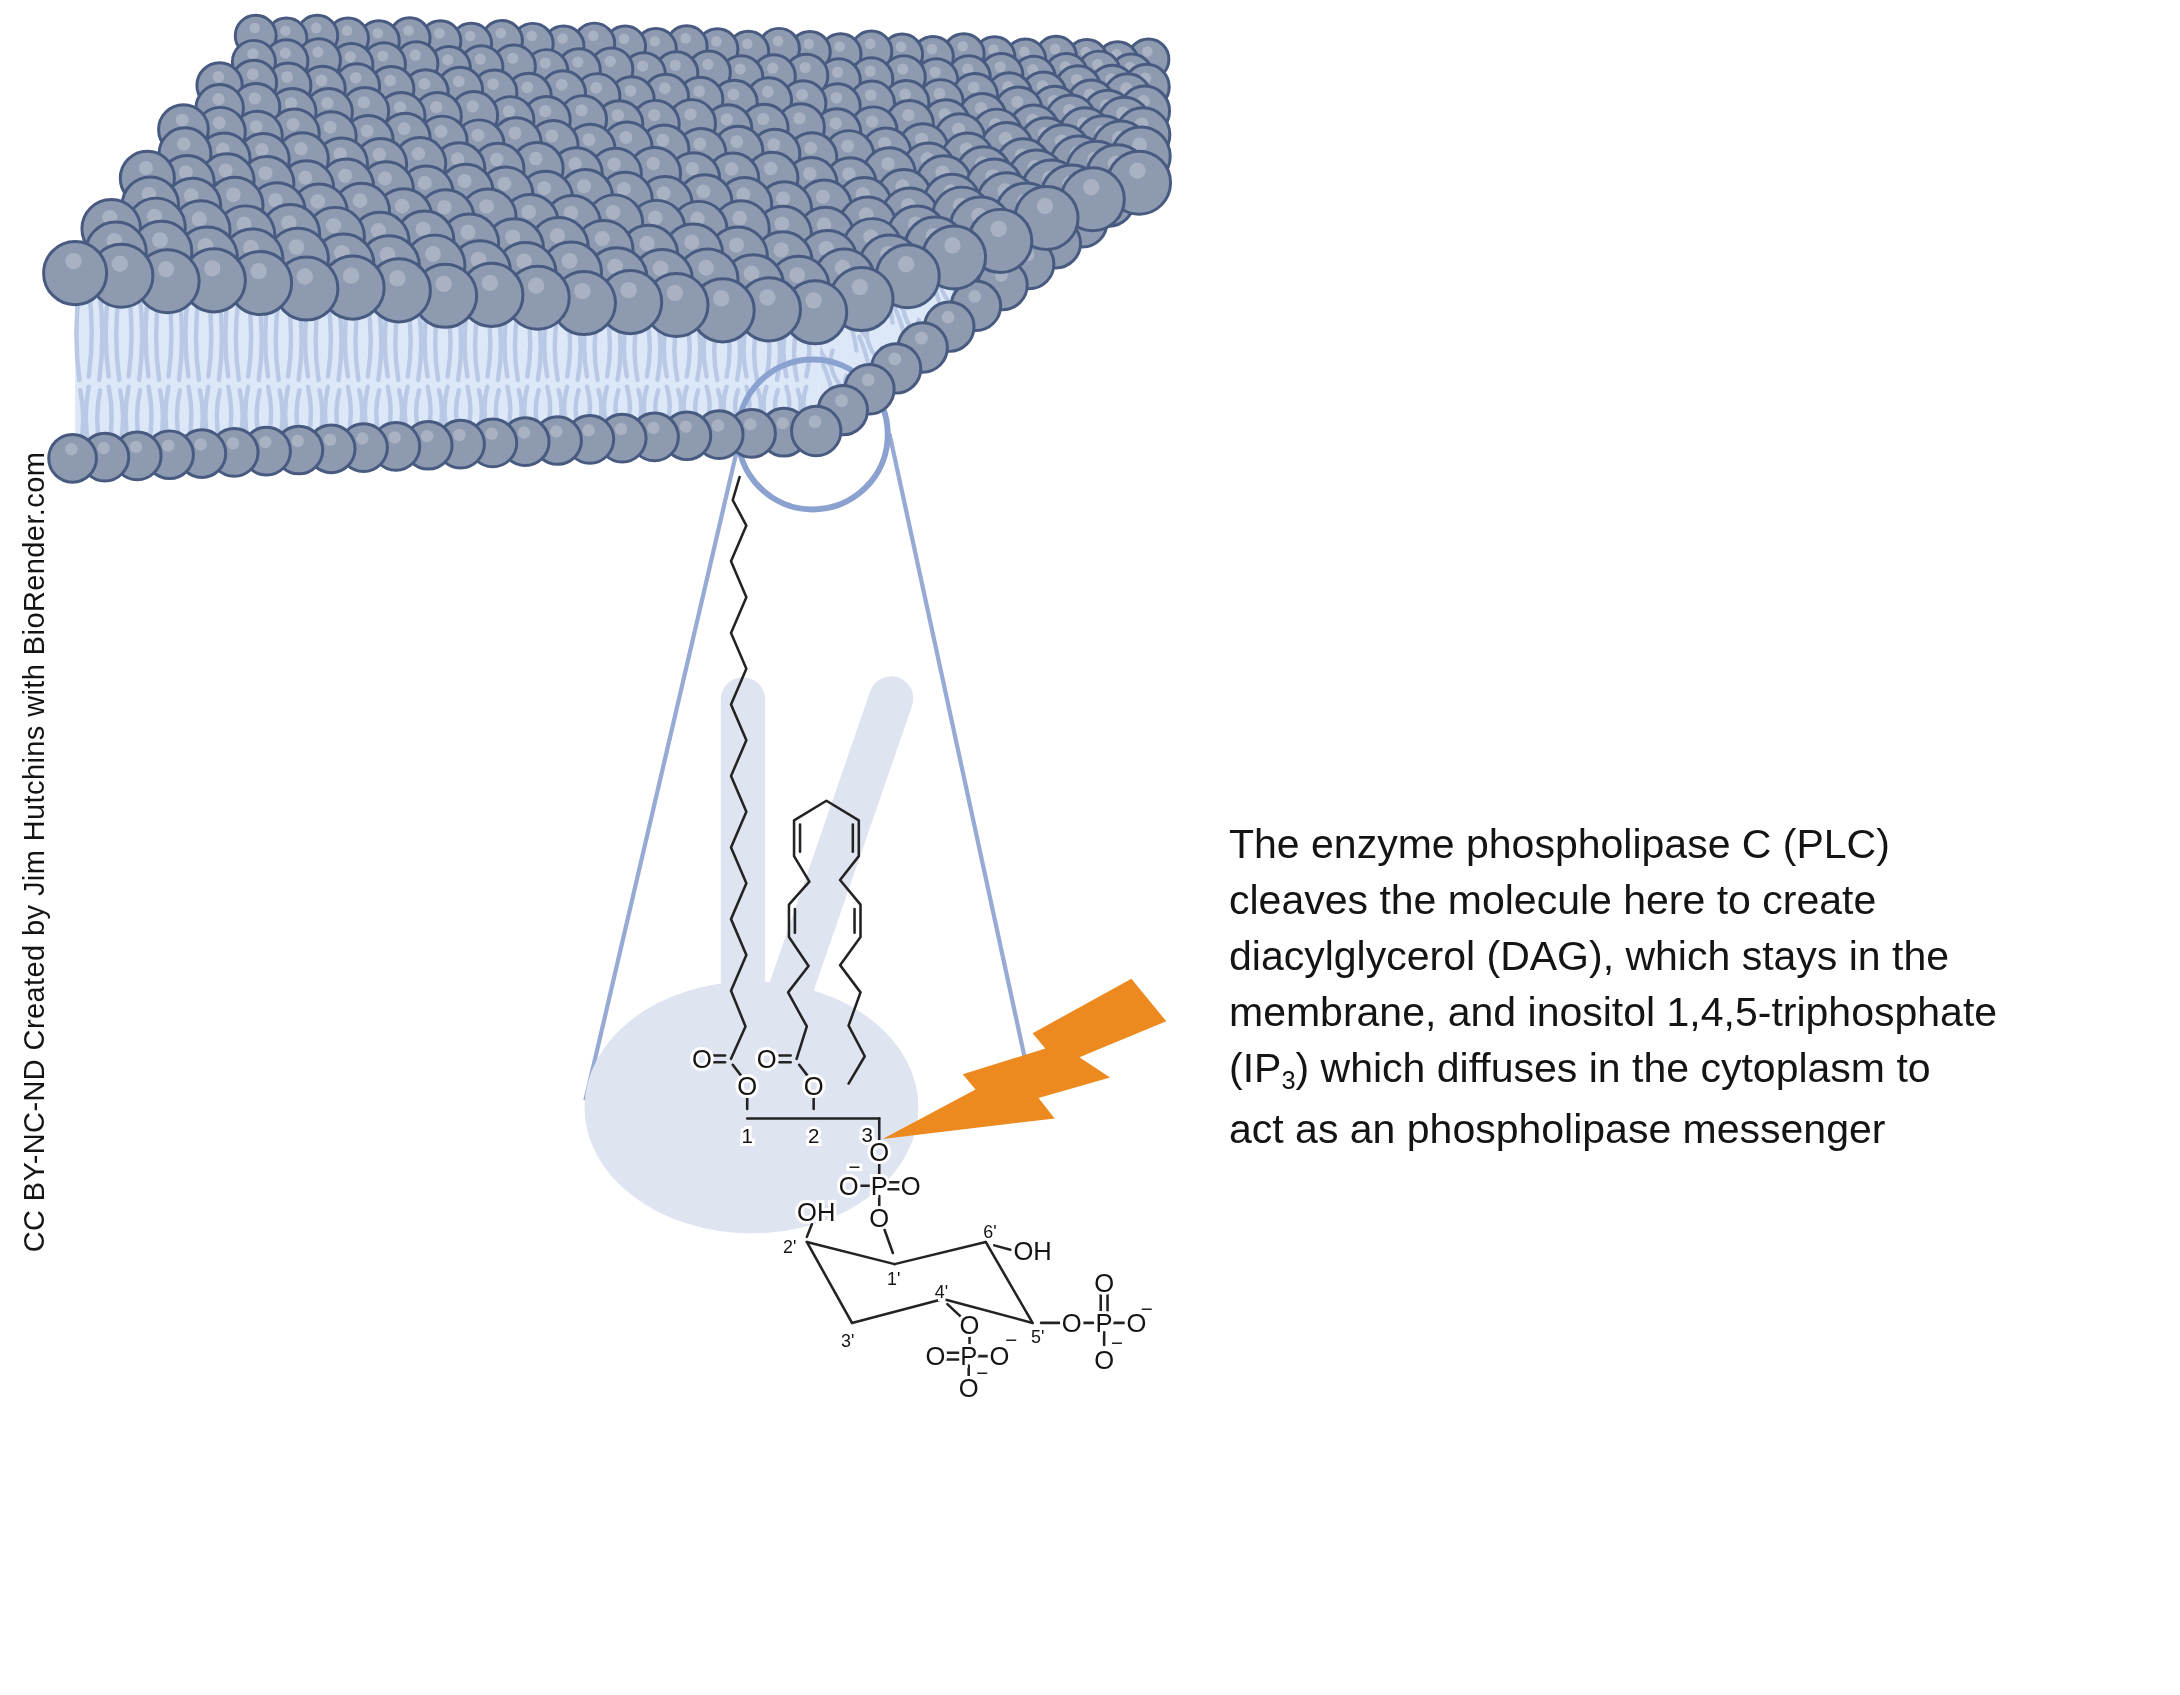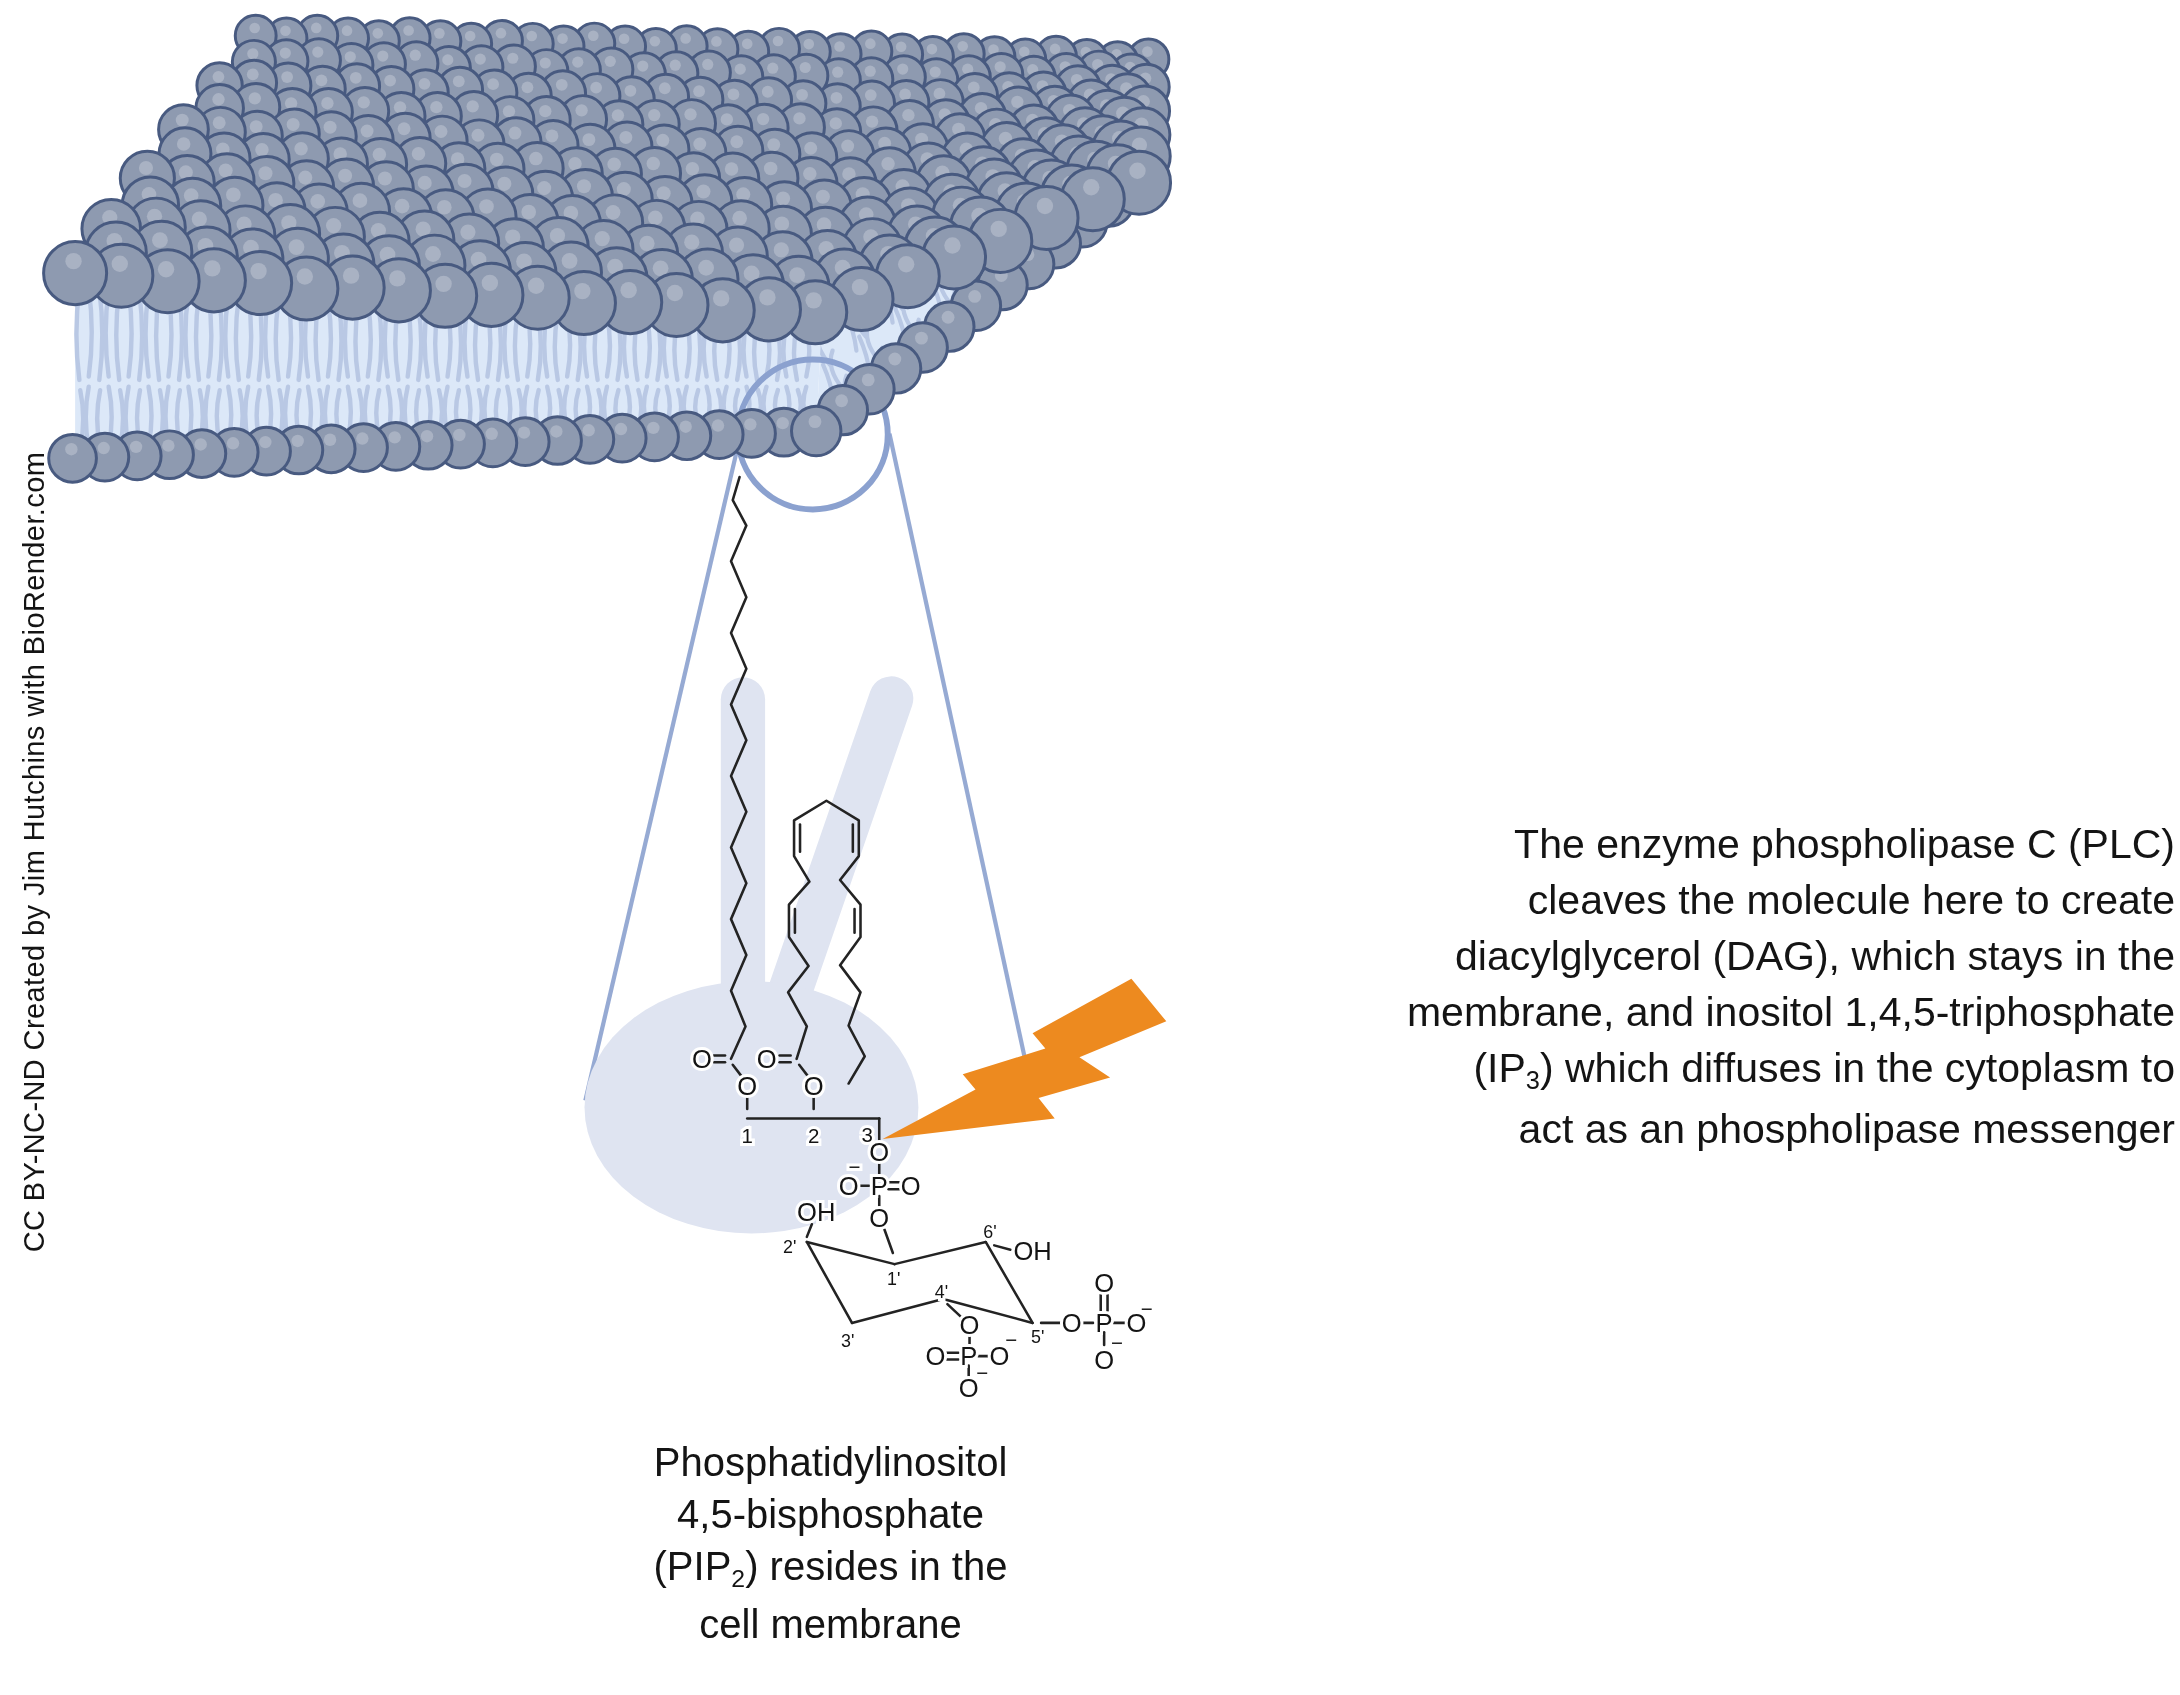--- a/index.html
+++ b/index.html
@@ -2,21 +2,21 @@
 <html style="font-size:13.6px"><head>
 <meta charset="utf-8">
 <style>
   html,body{margin:0;padding:0;background:#ffffff;}
   .canvas{position:relative;width:2181px;height:1696px;background:#ffffff;overflow:hidden;
           font-family:"Liberation Sans",sans-serif;}
   #scene{position:absolute;left:0;top:0;}
   .credit{position:absolute;left:34px;top:852px;transform:translate(-50%,-50%) rotate(-90deg);
           white-space:nowrap;font-size:29px;color:#141414;letter-spacing:0.4px;}
   .plc-note{position:absolute;left:1229px;top:816px;width:946px;font-size:41px;line-height:56px;
-            color:#141414;white-space:pre-line;text-align:right;}
+            color:#141414;white-space:pre-line;}
   .mol-caption{position:absolute;left:558px;top:1436px;width:545px;text-align:center;font-size:40px;
                line-height:52px;color:#141414;white-space:pre-line;}
   .sub{font-size:0.62em;position:relative;top:0.28em;}
 </style>
 </head>
 <body>
 
 <div class="canvas">
 
   <svg id="scene" width="2181" height="1696" viewBox="0 0 2560 1991">
@@ -980,19 +980,15 @@
 
   <div class="credit">CC BY-NC-ND Created by Jim Hutchins with BioRender.com</div>
 
   <div class="plc-note"><span>The enzyme phospholipase C (PLC)
 cleaves the molecule here to create
 diacylglycerol (DAG), which stays in the
 membrane, and inositol 1,4,5-triphosphate
 (IP</span><span class="sub">3</span><span>) which diffuses in the cytoplasm to
 act as an phospholipase messenger</span></div>
 
-  <div class="mol-caption"><span>Phosphatidylinositol
-4,5-bisphosphate
-(PIP</span><span class="sub">2</span><span>) resides in the
-cell membrane</span></div>
 
 </div>
 
 
 </body></html>

